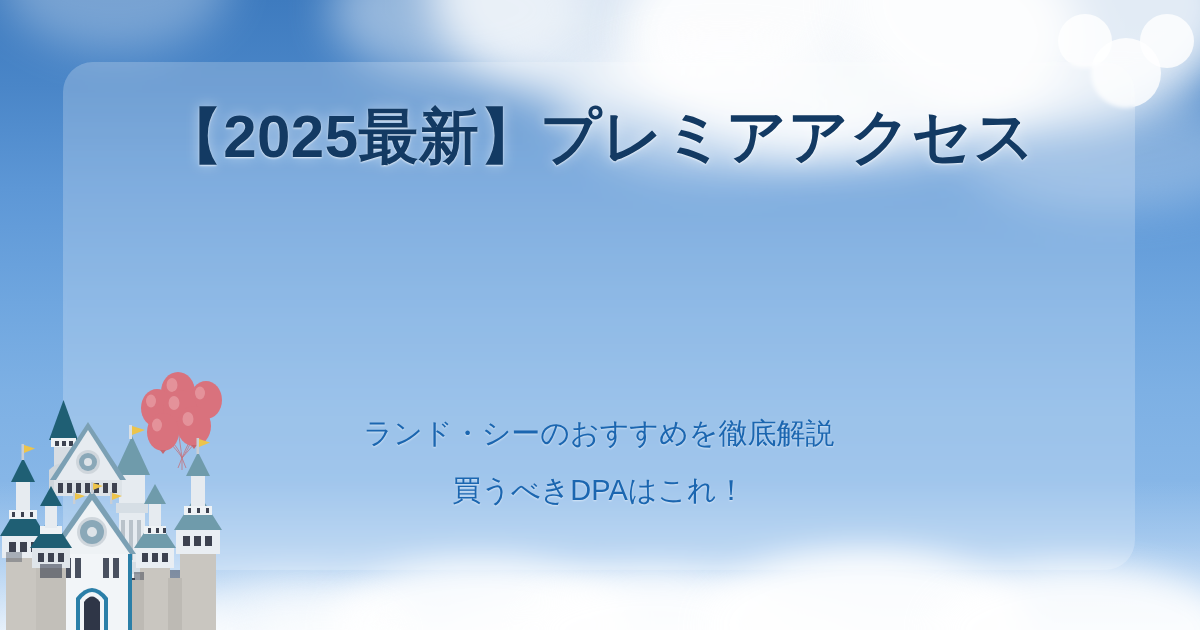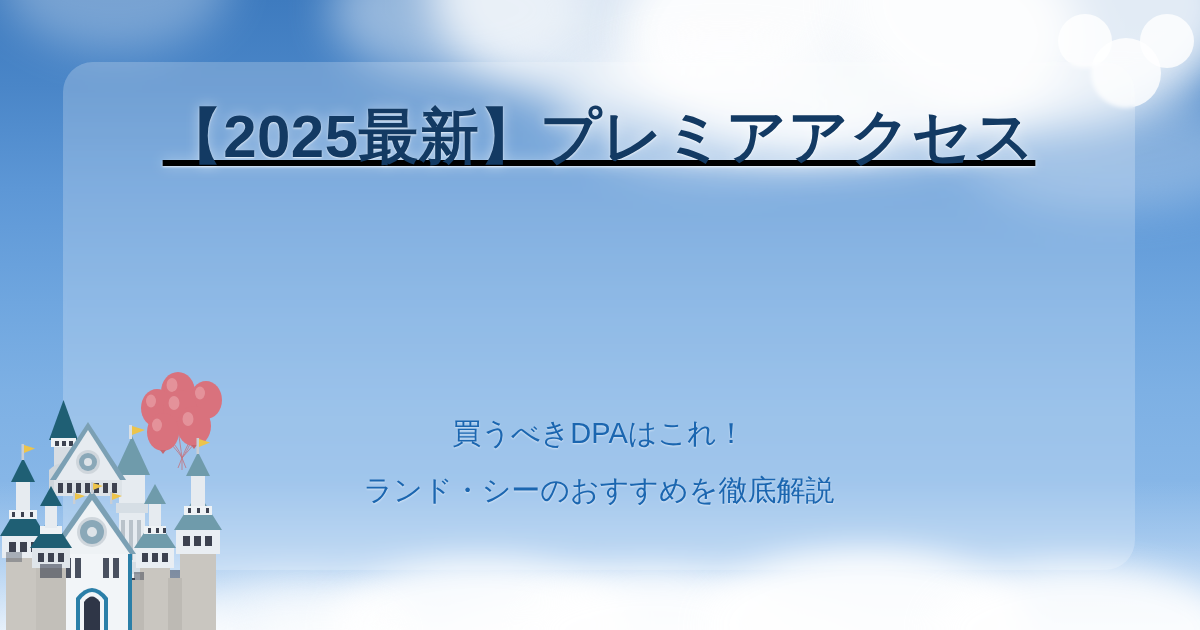--- a/index.html
+++ b/index.html
@@ -83,21 +83,20 @@
     backdrop-filter: blur(2px);
   }
 
   
   .title-wrap {
     position: absolute;
     left: 63px;
     top: 96px;
     width: 1072px;
     text-align: center;
-    text-decoration: underline;
   }
   .title-line {
     font-size: 60px;
     font-weight: 700;
     line-height: 1.38;
     letter-spacing: 0.5px;
     color: #133a63;
     text-shadow: 0 1px 2px rgba(255,255,255,0.75), 0 0 14px rgba(255,255,255,0.45);
     white-space: nowrap;
   }
@@ -155,22 +154,22 @@
     <circle cx="74" cy="69" r="35"></circle>
   </svg>
 
   <div class="card"></div>
 
   <div class="title-wrap">
     <div class="title-line">【2025最新】プレミアアクセス</div>
   </div>
 
   <div class="subtitle-wrap">
+    <div class="subtitle-line">ランド・シーのおすすめを徹底解説</div>
     <div class="subtitle-line">買うべきDPAはこれ！</div>
-    <div class="subtitle-line">ランド・シーのおすすめを徹底解説</div>
   </div>
 
   <svg class="art" viewBox="0 0 250 290">
 
     <g>
 
       <path class="bstring" d="M178 62 C176 85 180 100 182 118"></path>
       <path class="bstring" d="M158 76 C162 95 178 104 182 118"></path>
       <path class="bstring" d="M196 74 C196 94 186 106 182 118"></path>
       <path class="bstring" d="M206 66 C210 90 192 106 182 118"></path>

